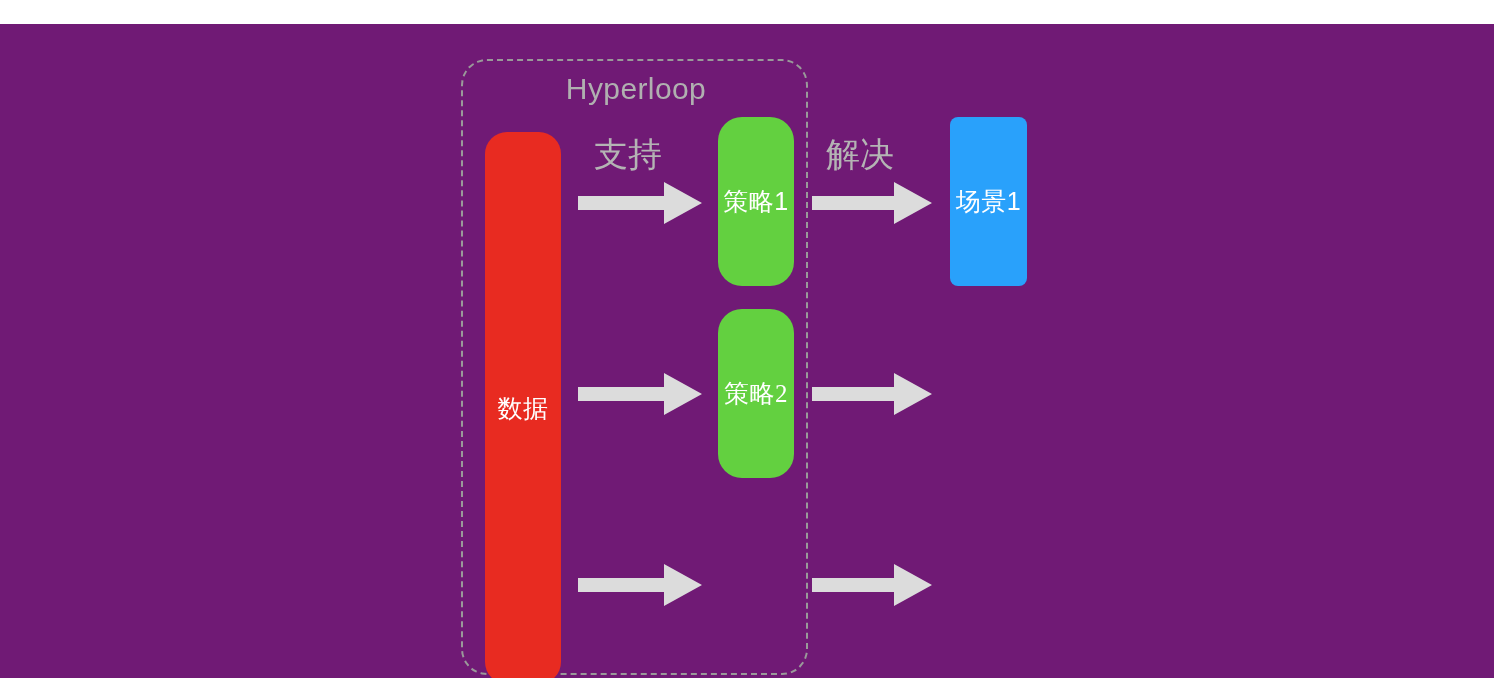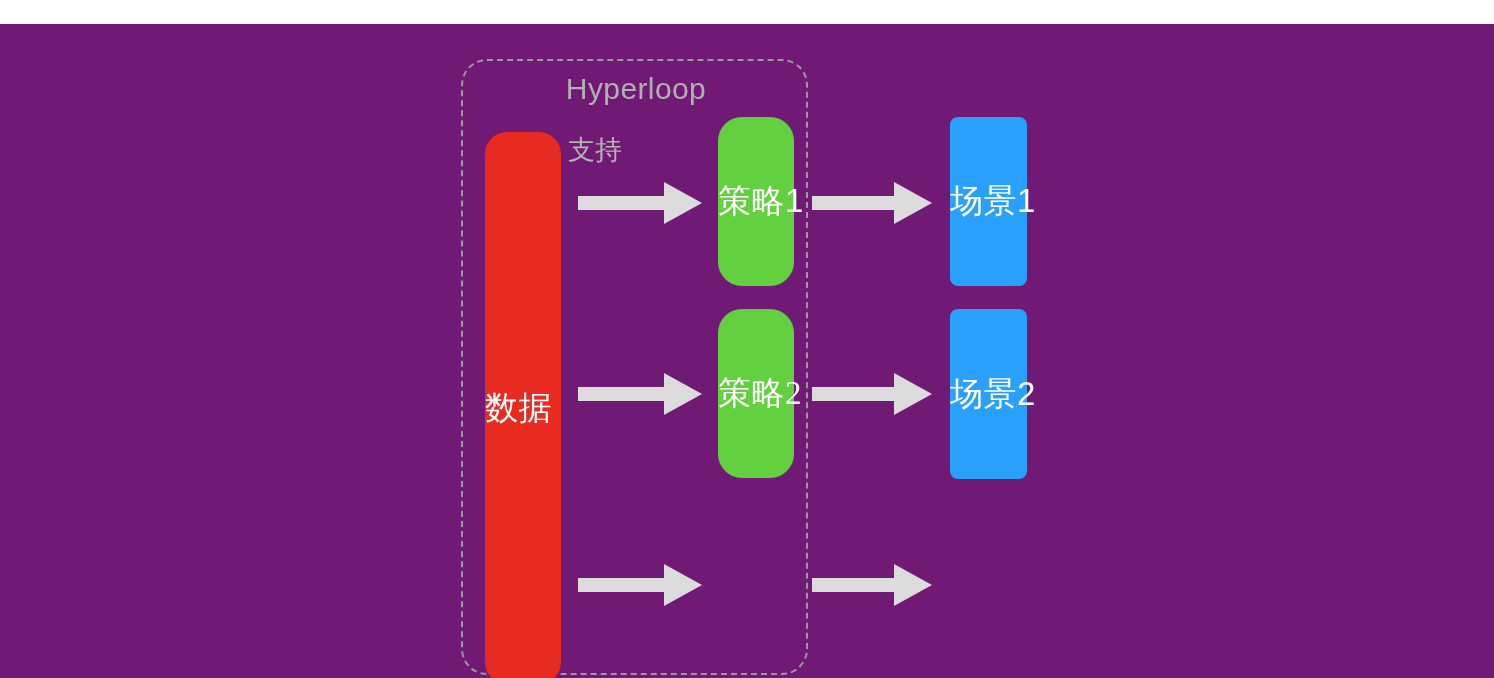--- a/index.html
+++ b/index.html
@@ -46,23 +46,23 @@
     letter-spacing: 0.4px;
     white-space: nowrap;
   }
 
   
   .node {
     position: absolute;
     box-sizing: border-box;
     display: flex;
     align-items: center;
-    justify-content: flex-start;
+    justify-content: center;
     color: #ffffff;
-    font-size: 33px;
+    font-size: 25px;
     letter-spacing: 0.5px;
     white-space: nowrap;
     border-radius: 22px;
   }
 
   .node-data {
     left: 485px;
     top: 108px;
     width: 76px;
     height: 552px;
@@ -102,41 +102,43 @@
   .arrow-a { left: 578px; width: 124px; }
   .arrow-b { left: 812px; width: 120px; }
 
   .arrow-r1 { top: 156px; }
   .arrow-r2 { top: 347px; }
   .arrow-r3 { top: 538px; }
 
   
   .edge-label {
     position: absolute;
-    font-size: 27px;
+    font-size: 34px;
     color: #b4b4b4;
     white-space: nowrap;
+    text-align: center;
   }
   .label-support { left: 568px; top: 108px; width: 120px; }
   .label-solve   { left: 800px; top: 108px; width: 120px; }
 </style>
 </head>
 <body>
 
 <div id="canvas">
 
   <div class="group-box"></div>
 
   <div class="group-title">Hyperloop</div>
 
   <div class="node node-data">
     <span>数据</span>
   </div>
 
   <div class="edge-label label-support">支持</div>
+  <div class="edge-label label-solve">解决</div>
 
   <div class="arrow arrow-a arrow-r1">
     <svg width="124" height="46" viewBox="0 0 124 46" aria-hidden="true">
       <polygon points="0,16 86,16 86,2 124,23 86,44 86,30 0,30" fill="#dcdcdc"></polygon>
     </svg>
   </div>
   <div class="node node-strategy row1-y">
     <span>策略1</span>
   </div>
   <div class="arrow arrow-b arrow-r1">
@@ -154,23 +156,20 @@
     </svg>
   </div>
   <div class="node node-strategy row2-y">
     <span>策略2</span>
   </div>
   <div class="arrow arrow-b arrow-r2">
     <svg width="120" height="46" viewBox="0 0 120 46" aria-hidden="true">
       <polygon points="0,16 82,16 82,2 120,23 82,44 82,30 0,30" fill="#dcdcdc"></polygon>
     </svg>
   </div>
-  <div class="node node-scene scene2">
-    <span>场景2</span>
-  </div>
 
   <div class="arrow arrow-a arrow-r3">
     <svg width="124" height="46" viewBox="0 0 124 46" aria-hidden="true">
       <polygon points="0,16 86,16 86,2 124,23 86,44 86,30 0,30" fill="#dcdcdc"></polygon>
     </svg>
   </div>
   <div class="arrow arrow-b arrow-r3">
     <svg width="120" height="46" viewBox="0 0 120 46" aria-hidden="true">
       <polygon points="0,16 82,16 82,2 120,23 82,44 82,30 0,30" fill="#dcdcdc"></polygon>
     </svg>

